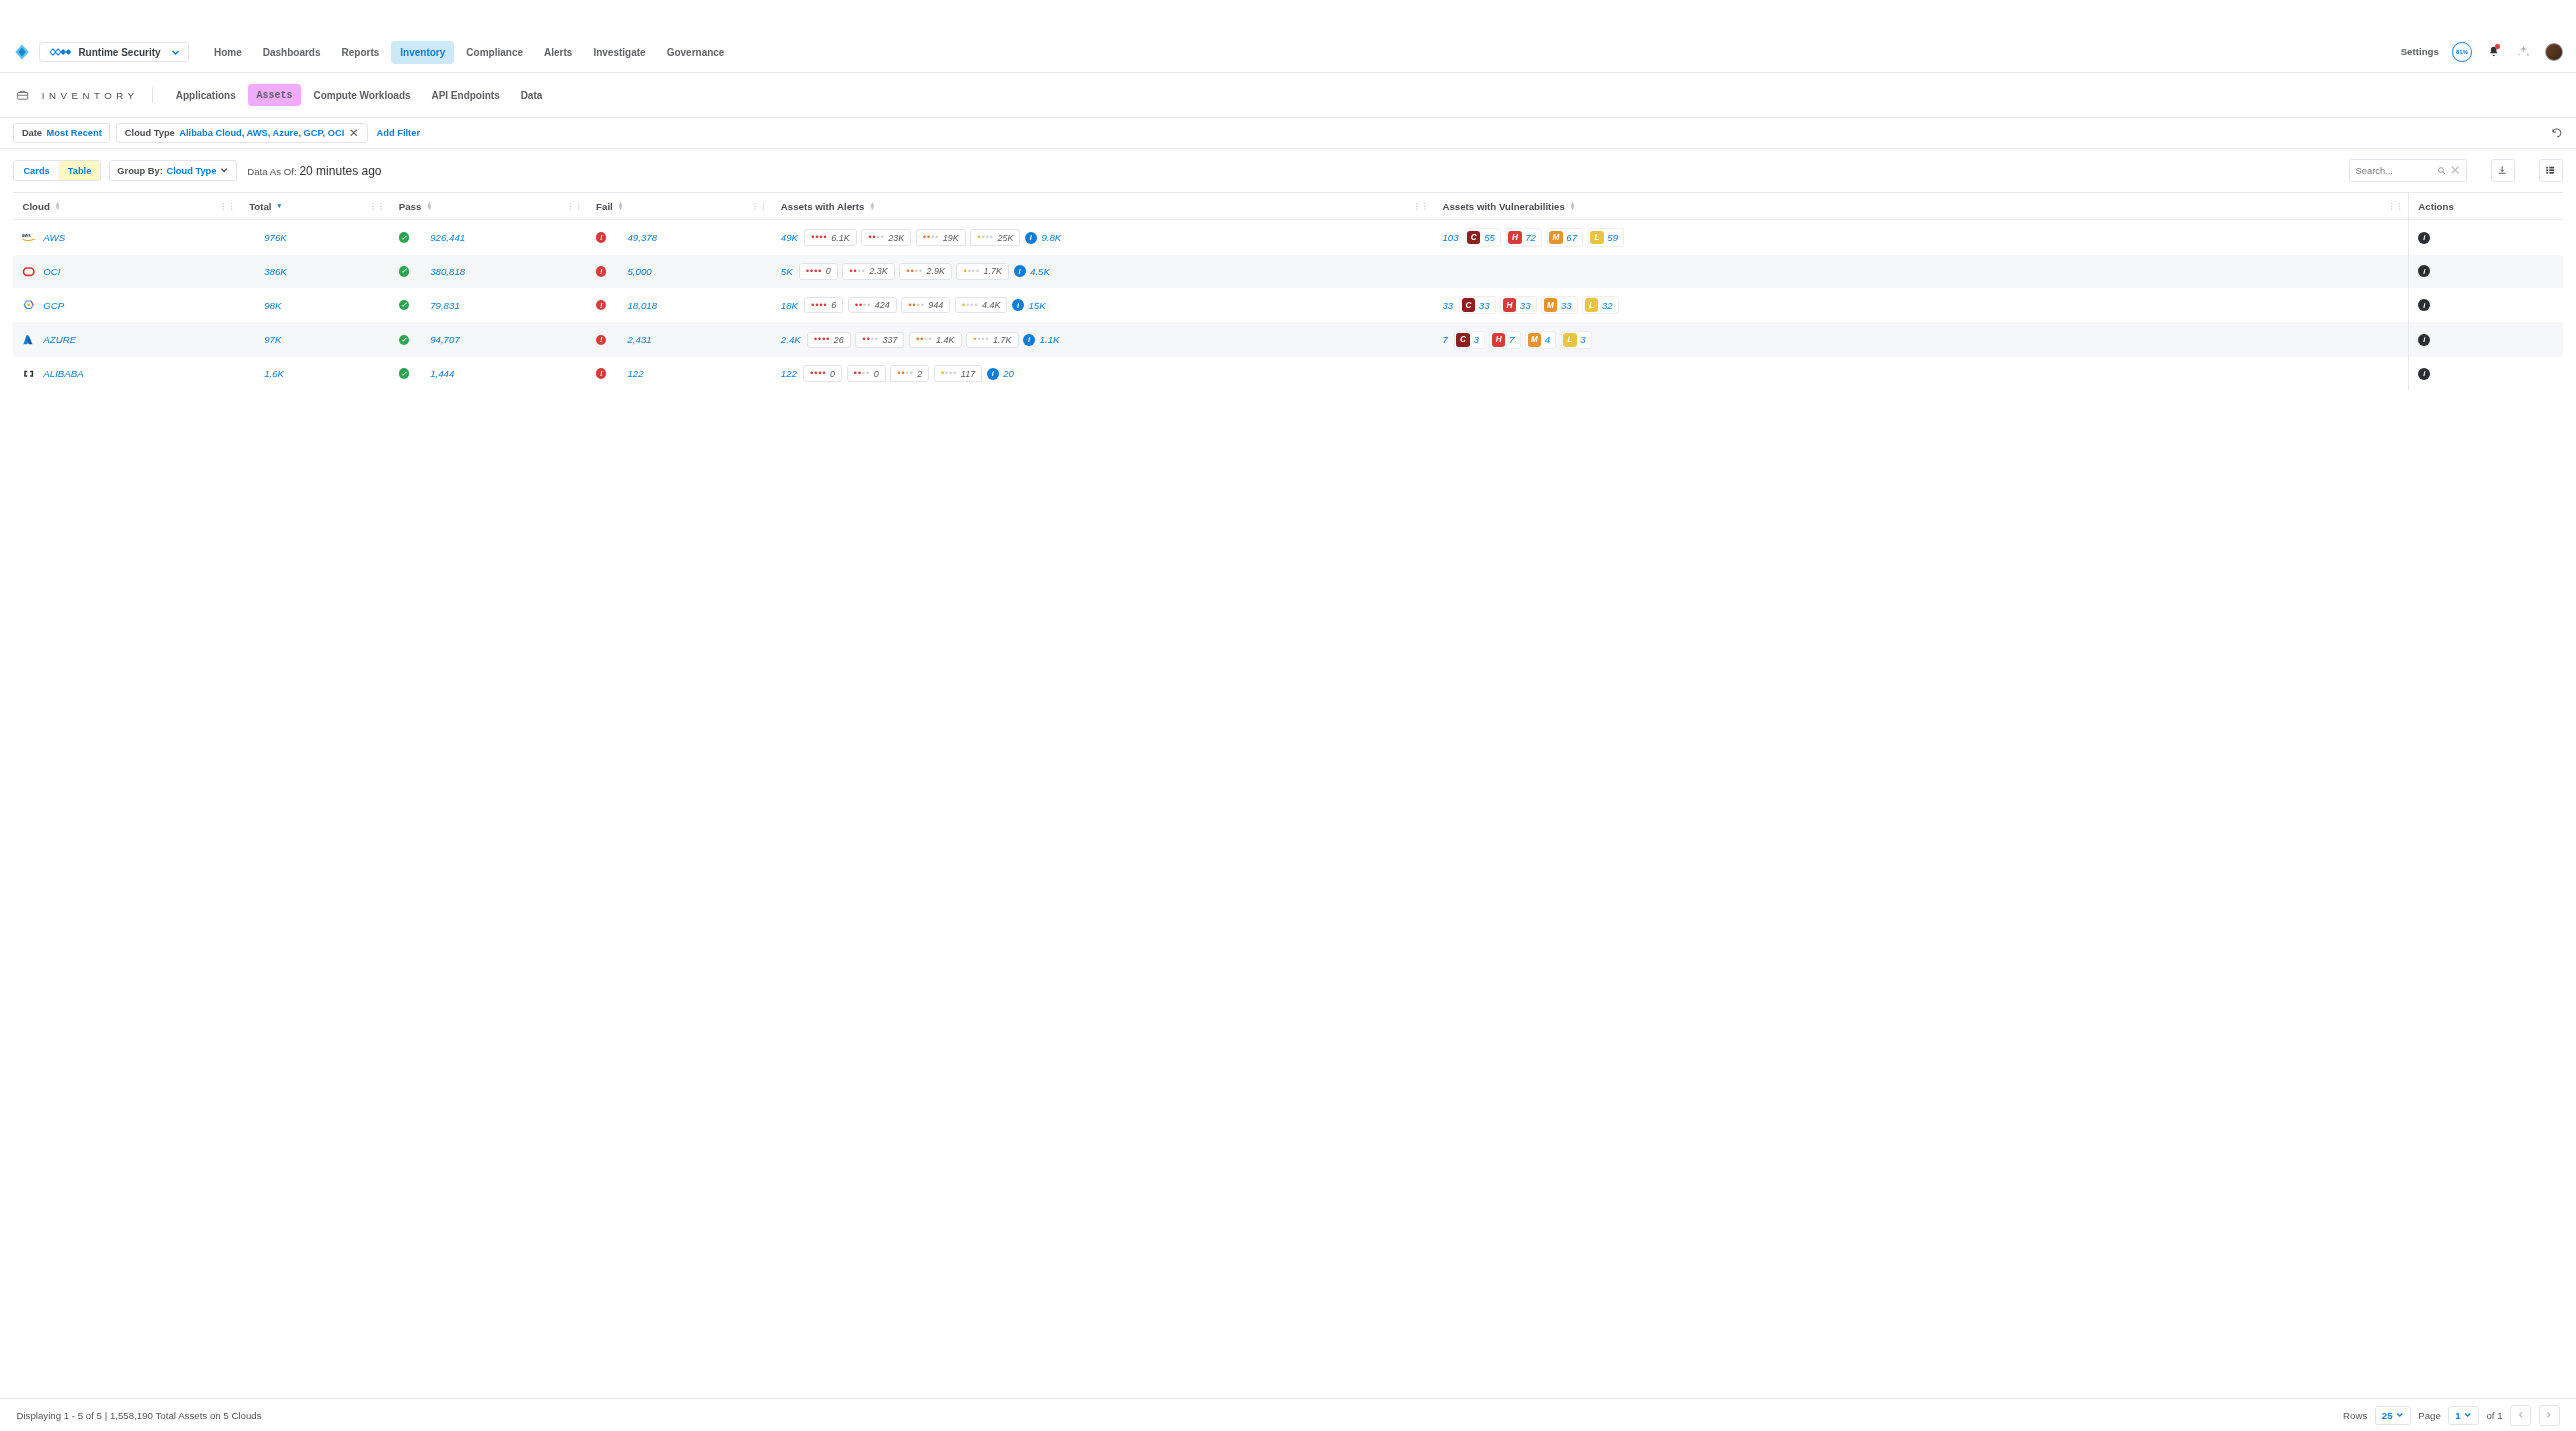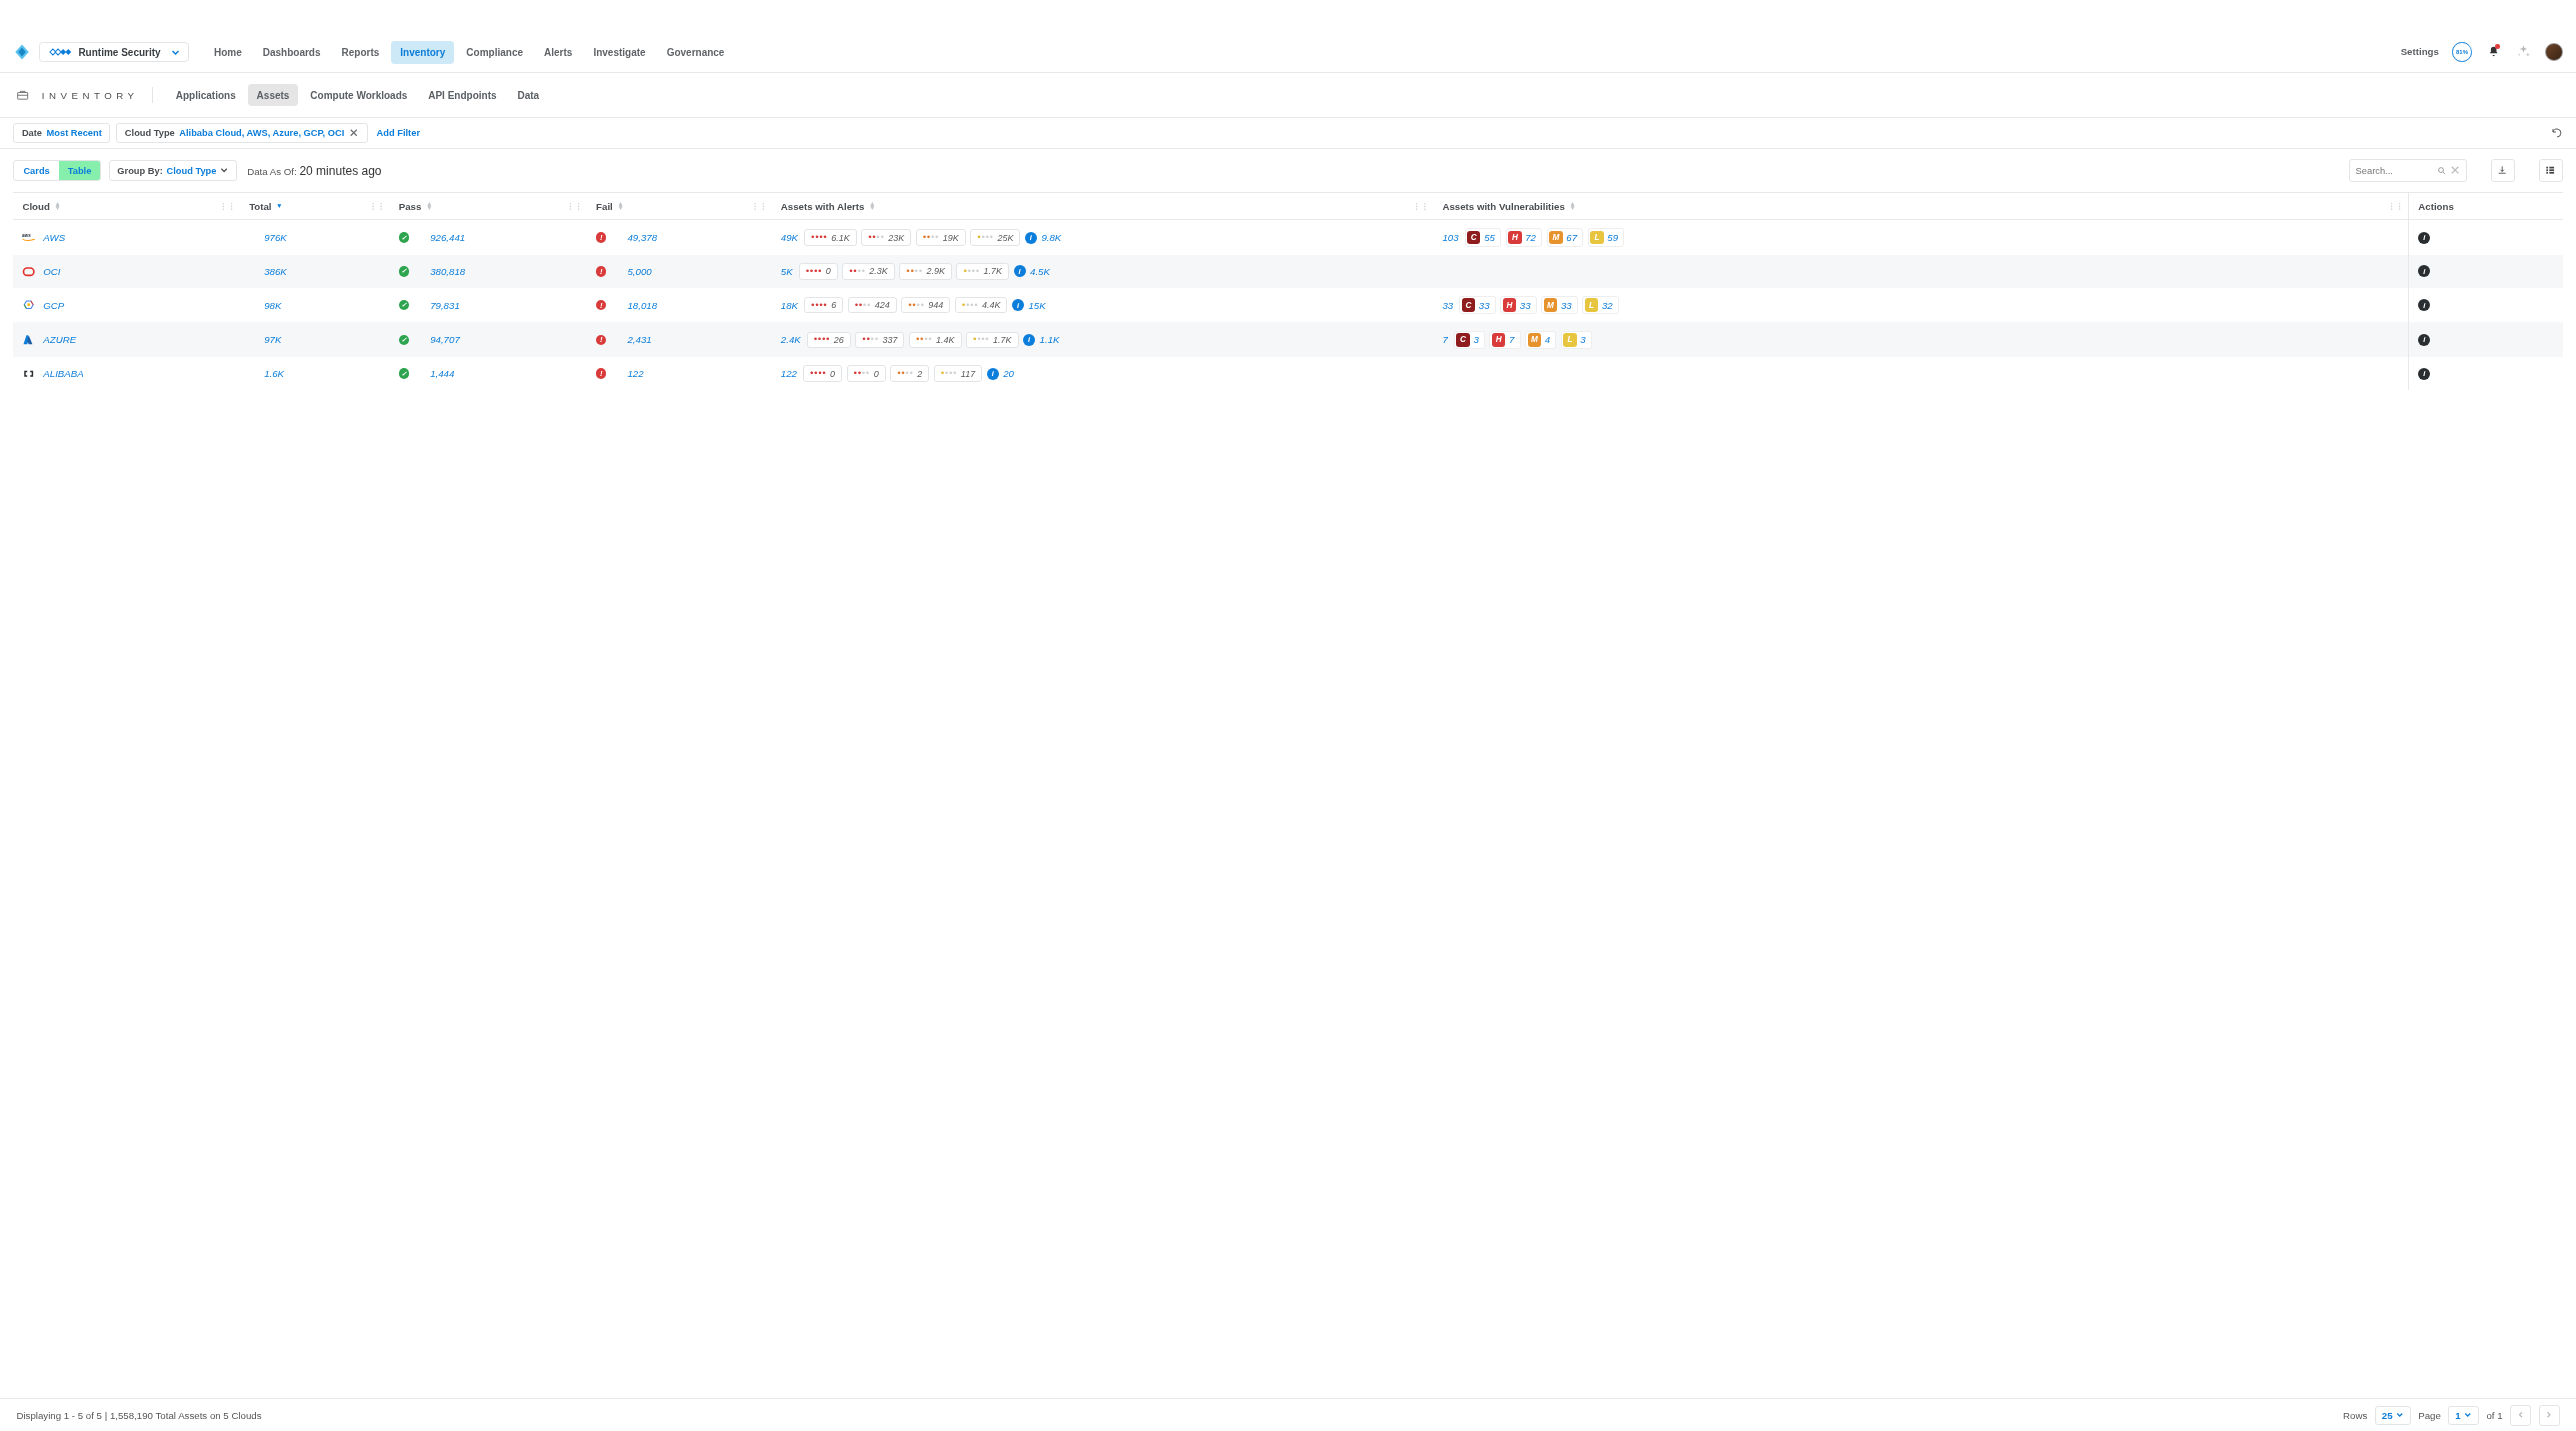--- a/index.html
+++ b/index.html
@@ -24,36 +24,36 @@
 .gear-muted{ color:#b8b8b8;}
 .avatar{ width:18px; height:18px; border-radius:50%; background:linear-gradient(135deg,#6b4226,#3a2415); border:0.7px solid #999;}
 
 
 .subheader{ display:flex; align-items:center; height:45px; padding:0 16.4px; border-bottom:0.7px solid #e6e8ea;}
 .inv-icon{ width:13.4px; height:13.4px; margin-right:12px; color:#666;}
 .inv-title{ letter-spacing:4.5px; font-weight:400; color:#4b4f53; font-size:9.7px; margin-right:13.4px;}
 .vbar{ width:0.7px; height:16.4px; background:#e2e5e8; margin-right:15px;}
 .subnav{ display:flex; gap:4.5px;}
 .subnav .item{ padding:5.2px 8.2px; font-weight:600; color:#5b5f63; border-radius:3.7px; cursor:pointer; font-size:10px;}
-.subnav .item.active{ background:#e5e5e5;}
+.subnav .item.active{ background:#f0abfc;font-family:Liberation Mono, monospace;}
 
 
 .filterbar{ display:flex; align-items:center; height:31px; padding:0 13.4px; border-bottom:0.7px solid #e6e8ea;}
 .chip{ display:flex; align-items:center; gap:4.5px; border:0.7px solid #e2e5e8; border-radius:3px; padding:3.7px 7.5px; font-size:9.3px; margin-right:6px; cursor:pointer;}
 .chip .lbl{ font-weight:600; color:#4a4e52;}
 .chip .val{ color:#0b7dda; font-weight:600;}
 .chip .x{ color:#6a6e72; width:10.4px; display:flex; justify-content:center; cursor:pointer;}
 .addfilter{ color:#0b7dda; font-weight:600; font-size:9.3px; cursor:pointer; margin-left:3px;}
 .undo-btn{ margin-left:auto; color:#555; cursor:pointer;}
 
 
 .controlsbar{ display:flex; align-items:center; padding:10.4px 13.4px;}
 .seg{ display:flex; border:0.7px solid #e2e5e8; border-radius:3px; overflow:hidden; margin-right:7.5px;}
 .seg .opt{ padding:4.5px 9px; font-size:9.3px; font-weight:600; color:#0b7dda; cursor:pointer;}
-.seg .opt.active{ background:#86efac;}
+.seg .opt.active{ background:#fef9c3;}
 .groupby{ display:flex; align-items:center; gap:3.7px; border:0.7px solid #e2e5e8; border-radius:3px; padding:4.5px 7.5px; font-size:9.3px; cursor:pointer;}
 .groupby .lbl{ font-weight:600; color:#4a4e52;}
 .groupby .val{ color:#0b7dda; font-weight:600;}
 .data-asof{ margin-left:10.4px; color:#555; font-size:9.7px;}
 .data-asof .time{ font-size:12px; color:#333;}
 .controls-right{ margin-left:auto; display:flex; align-items:center; gap:24px;}
 .search{ display:flex; align-items:center; border:0.7px solid #e2e5e8; border-radius:3px; padding:3px 6px; width:118px;}
 .search input{ border:none; outline:none; width:100%; font-size:9.3px; padding:2.2px 0;}
 .search .sicon{ color:#888; margin-left:3px;}
 .search .xicon{ color:#bbb; margin-left:4.5px; cursor:pointer;}

